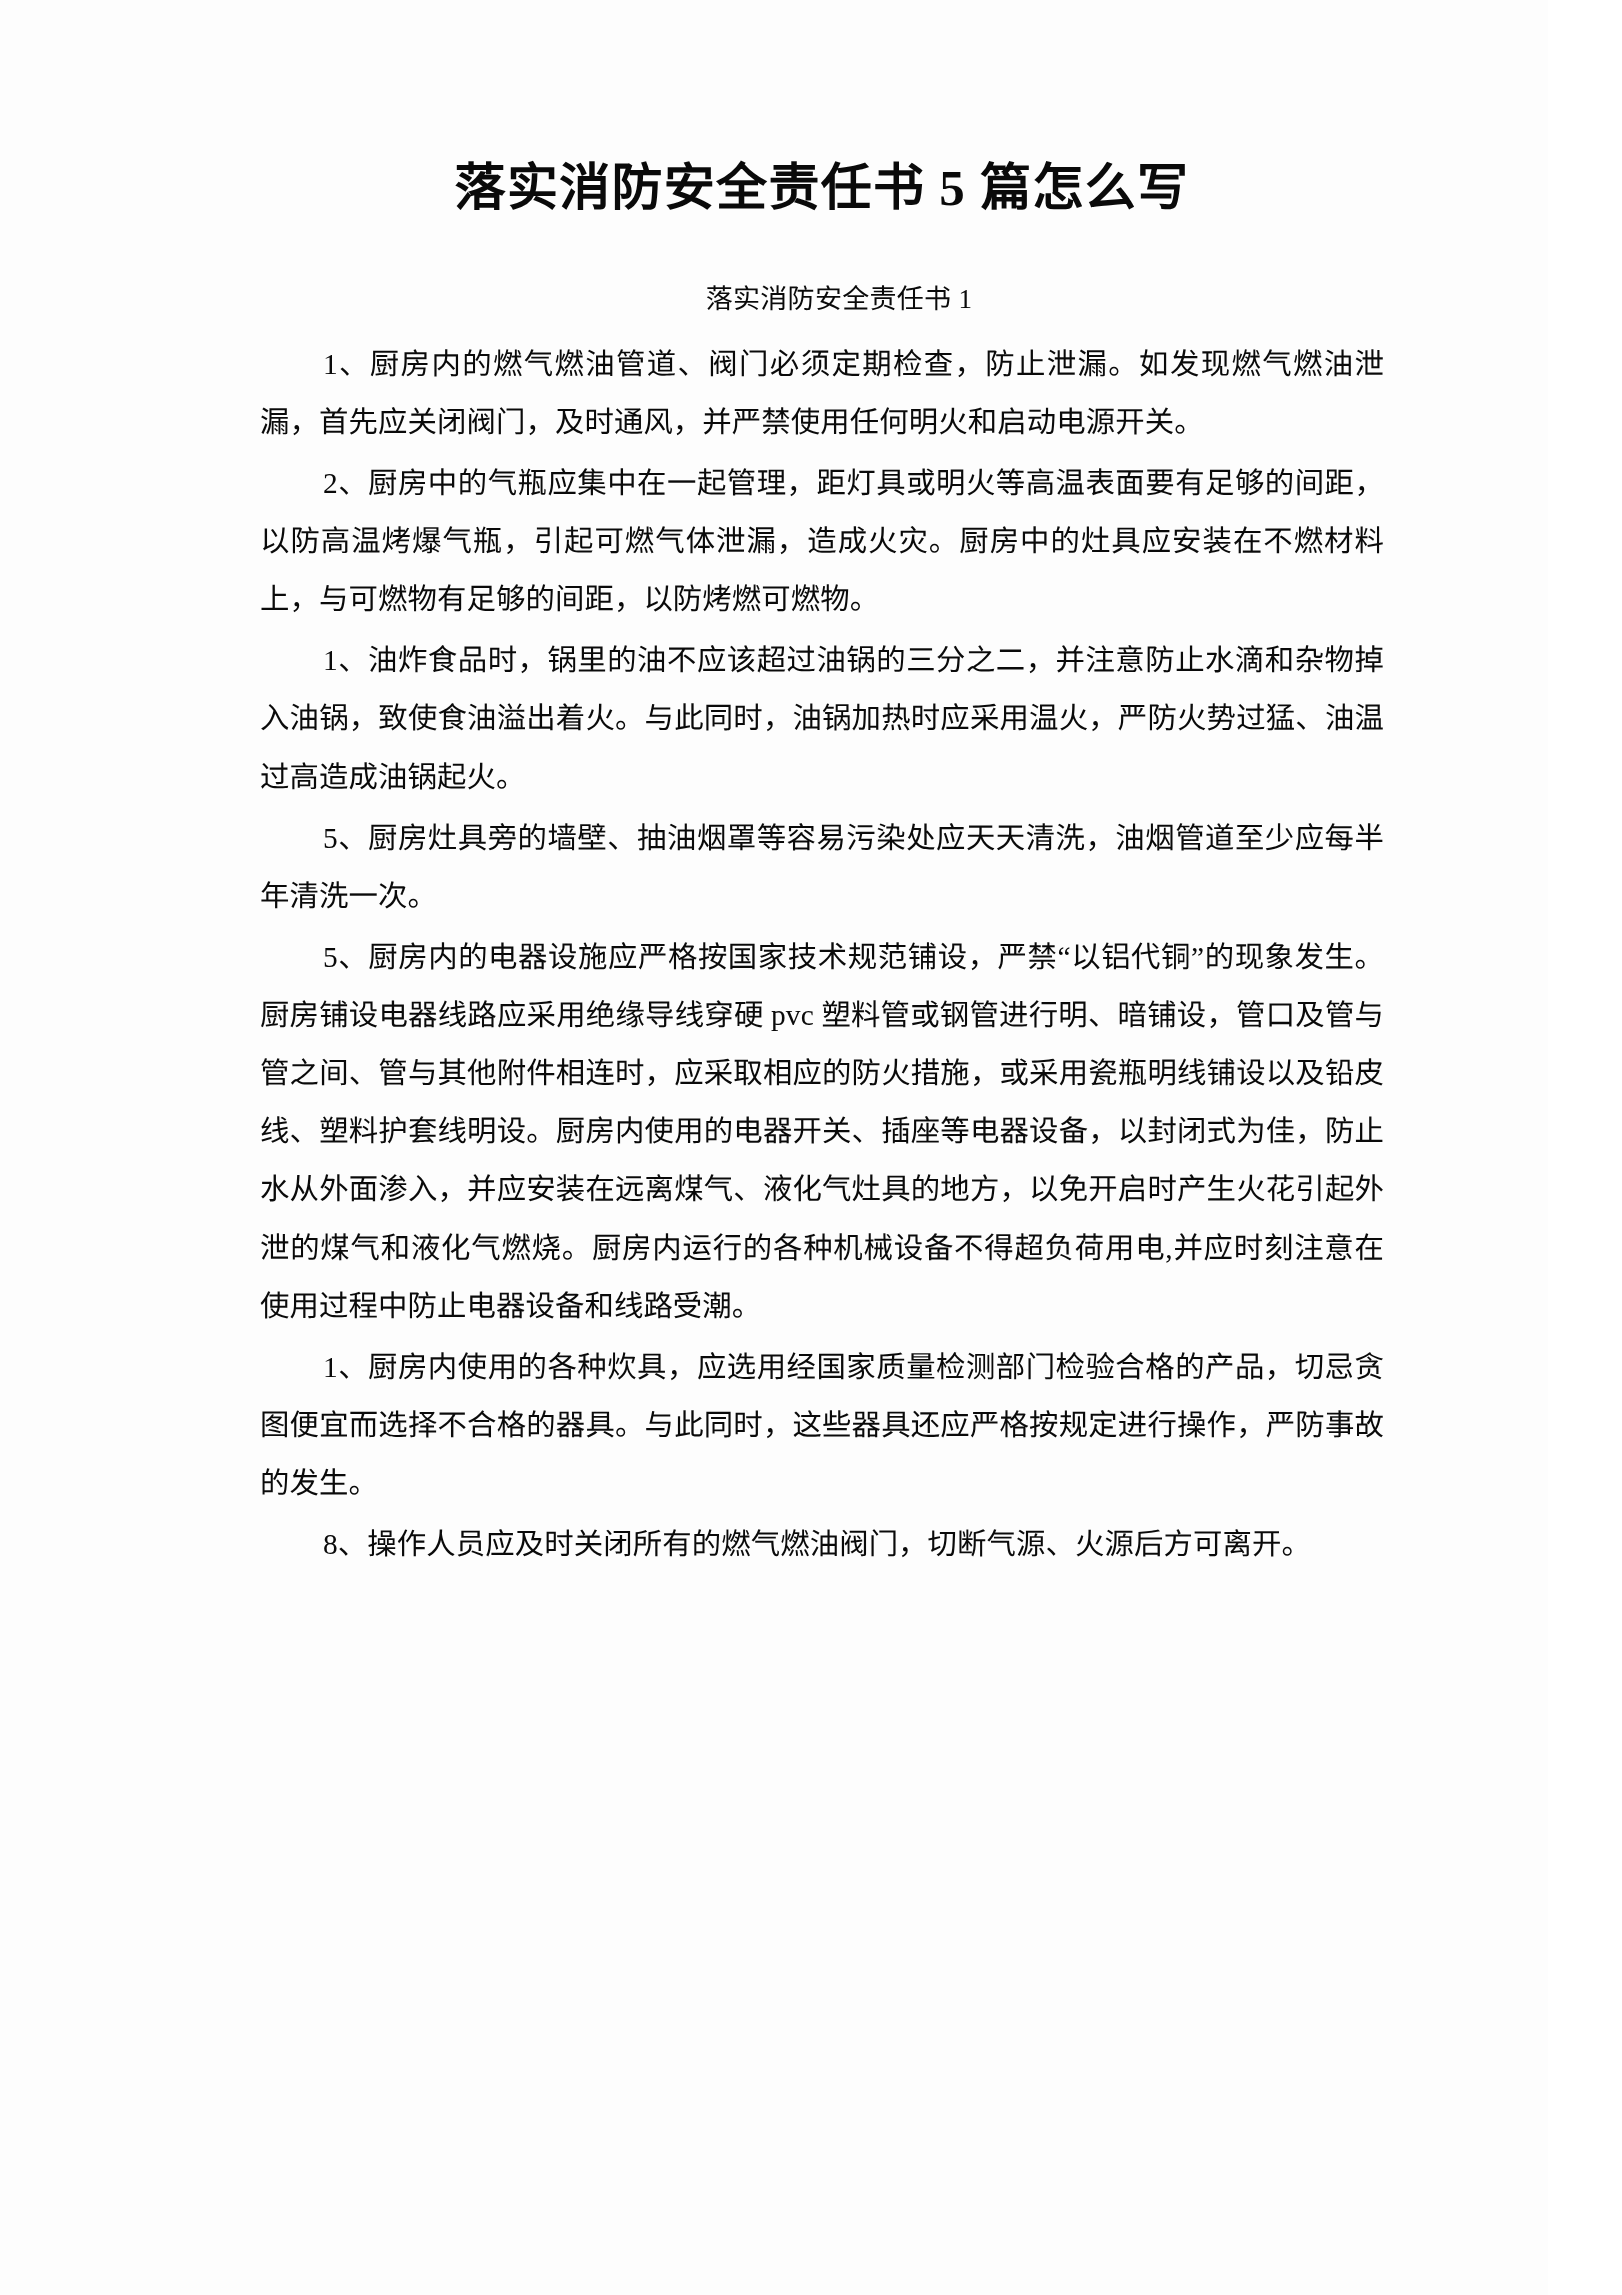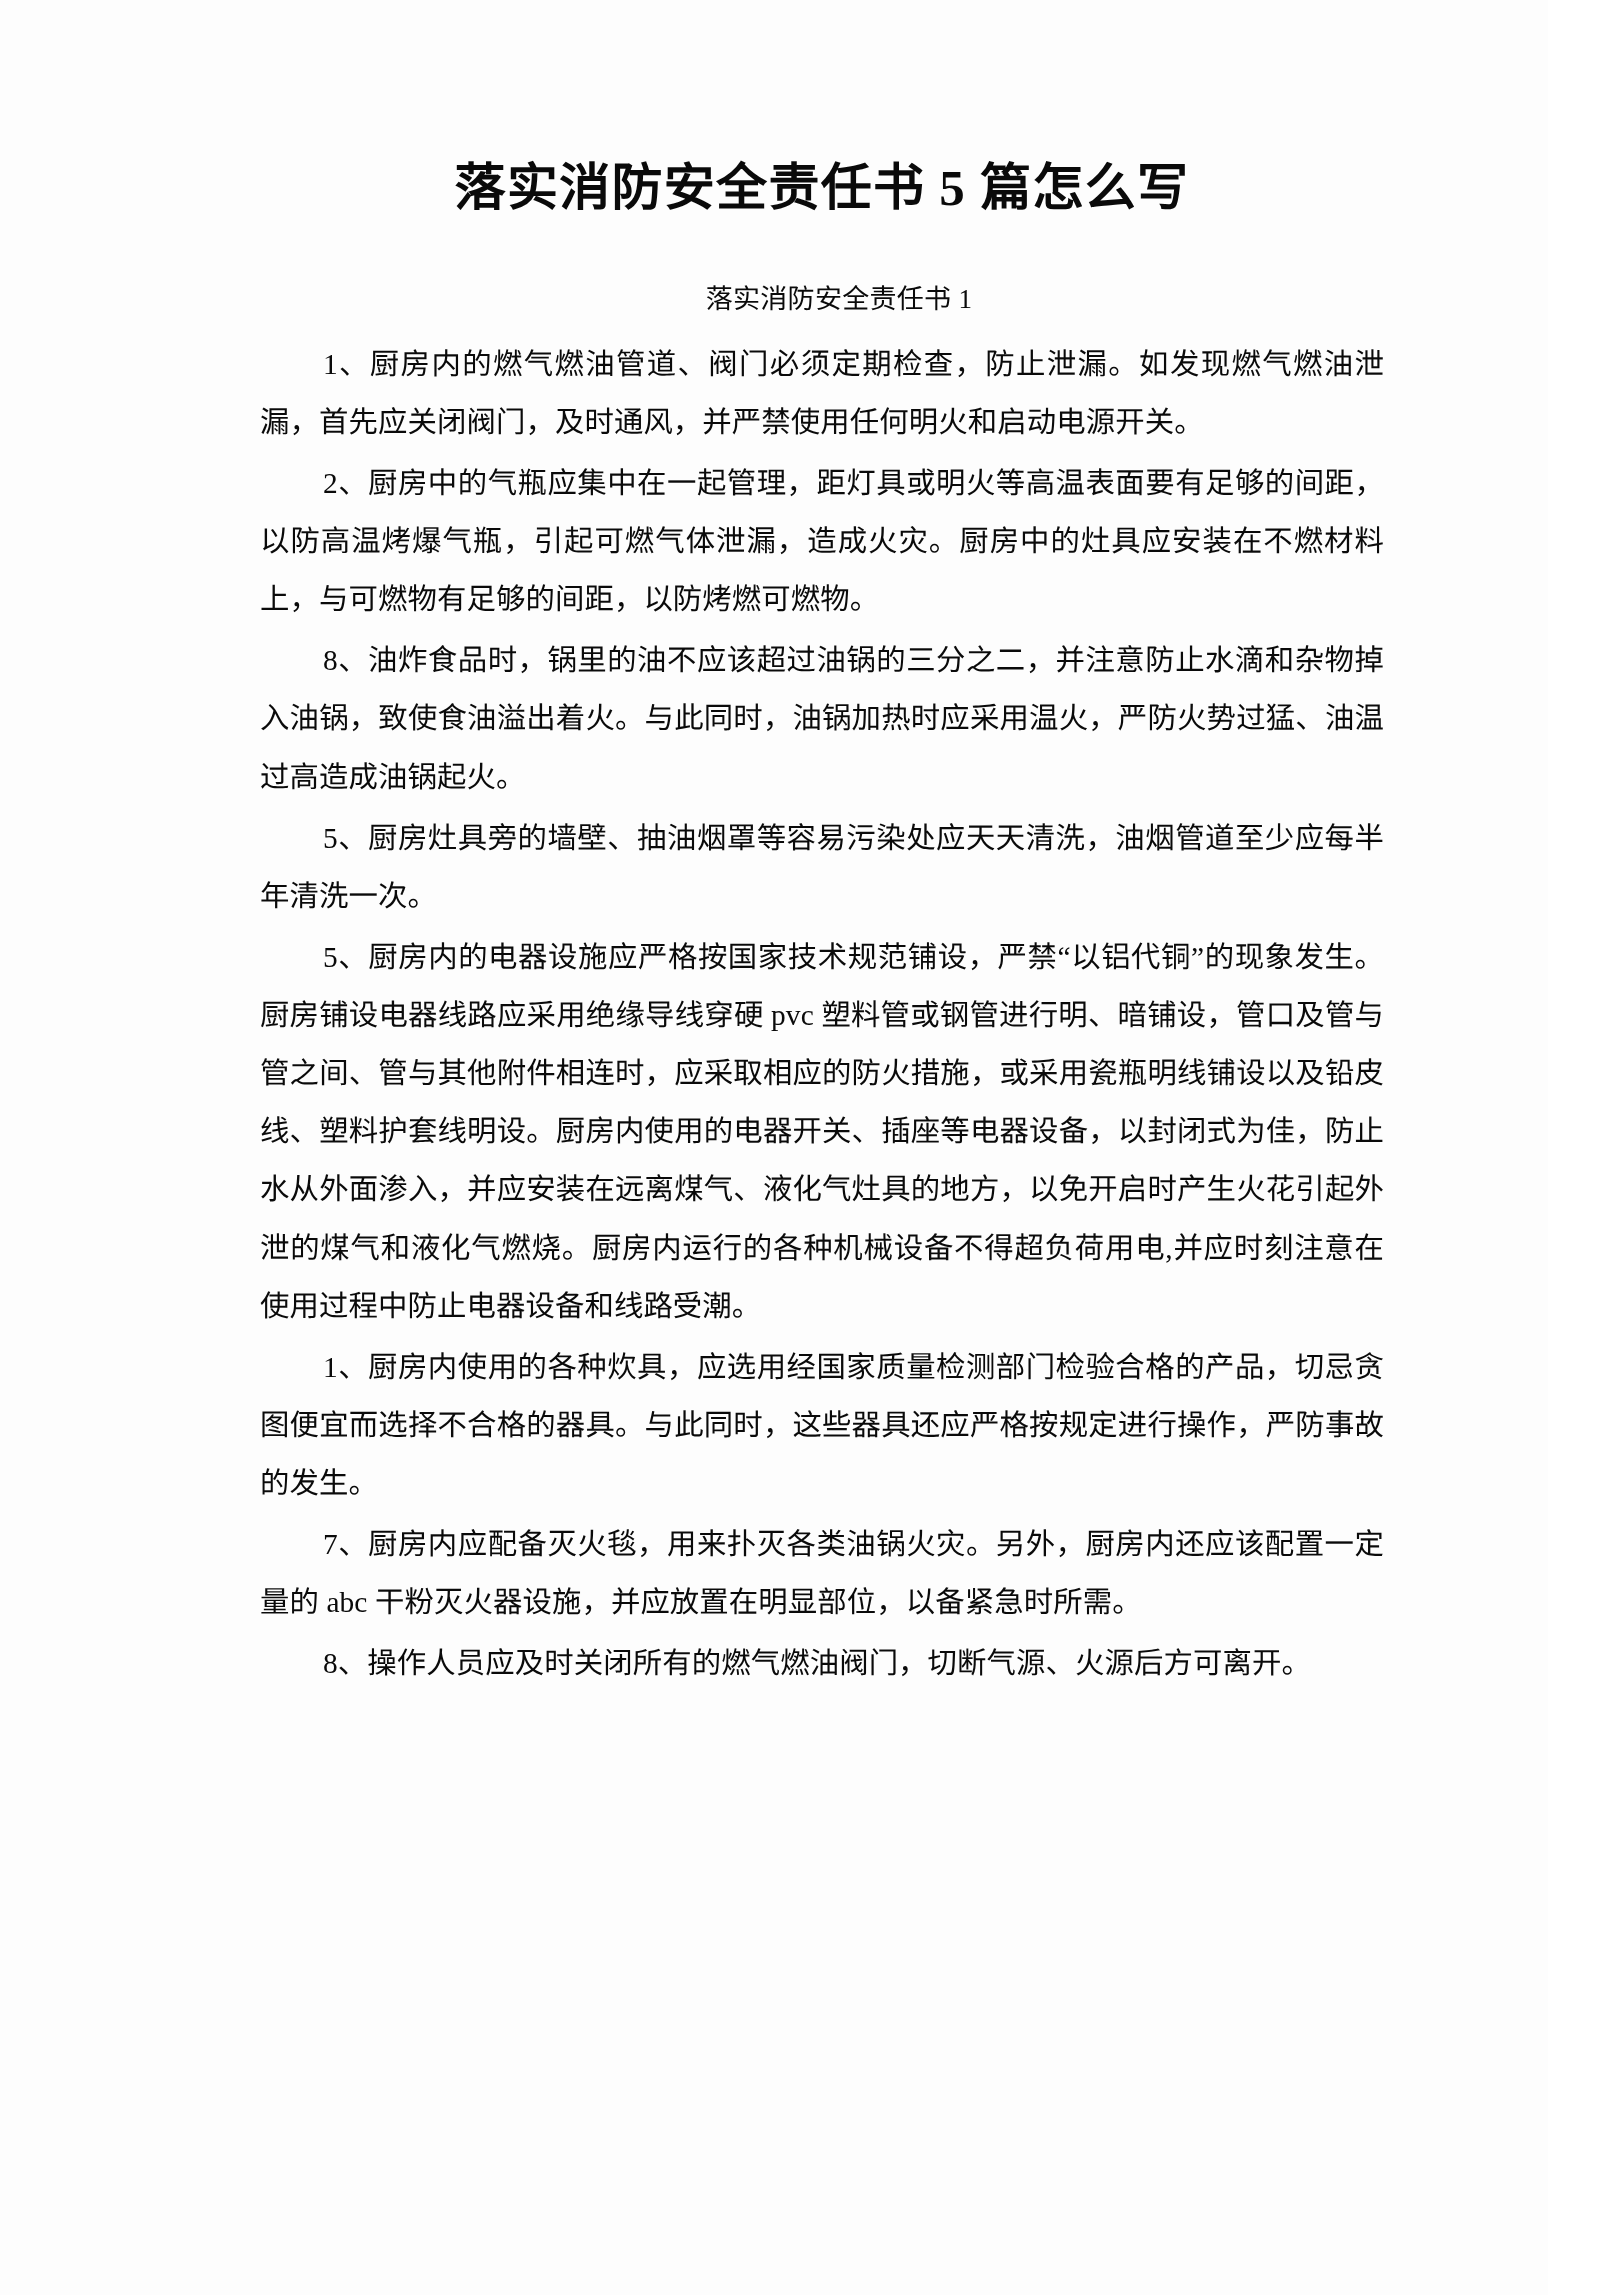--- a/index.html
+++ b/index.html
@@ -67,22 +67,21 @@
 
 <div class="page">
   <div class="doc-body">
 
     <h1 class="doc-title">落实消防安全责任书 5 篇怎么写</h1>
 
     <div class="section-heading">落实消防安全责任书 1</div>
 
     <p class="para">1、厨房内的燃气燃油管道、阀门必须定期检查，防止泄漏。如发现燃气燃油泄漏，首先应关闭阀门，及时通风，并严禁使用任何明火和启动电源开关。</p>
     <p class="para">2、厨房中的气瓶应集中在一起管理，距灯具或明火等高温表面要有足够的间距，以防高温烤爆气瓶，引起可燃气体泄漏，造成火灾。厨房中的灶具应安装在不燃材料上，与可燃物有足够的间距，以防烤燃可燃物。</p>
-    <p class="para">8、油炸食品时，锅里的油不应该超过油锅的三分之二，并注意防止水滴和杂物掉入油锅，致使食油溢出着火。与此同时，油锅加热时应采用温火，严防火势过猛、油温过高造成油锅起火。</p>
+    <p class="para">1、油炸食品时，锅里的油不应该超过油锅的三分之二，并注意防止水滴和杂物掉入油锅，致使食油溢出着火。与此同时，油锅加热时应采用温火，严防火势过猛、油温过高造成油锅起火。</p>
     <p class="para">5、厨房灶具旁的墙壁、抽油烟罩等容易污染处应天天清洗，油烟管道至少应每半年清洗一次。</p>
     <p class="para">5、厨房内的电器设施应严格按国家技术规范铺设，严禁“以铝代铜”的现象发生。厨房铺设电器线路应采用绝缘导线穿硬 pvc 塑料管或钢管进行明、暗铺设，管口及管与管之间、管与其他附件相连时，应采取相应的防火措施，或采用瓷瓶明线铺设以及铅皮线、塑料护套线明设。厨房内使用的电器开关、插座等电器设备，以封闭式为佳，防止水从外面渗入，并应安装在远离煤气、液化气灶具的地方，以免开启时产生火花引起外泄的煤气和液化气燃烧。厨房内运行的各种机械设备不得超负荷用电,并应时刻注意在使用过程中防止电器设备和线路受潮。</p>
     <p class="para">1、厨房内使用的各种炊具，应选用经国家质量检测部门检验合格的产品，切忌贪图便宜而选择不合格的器具。与此同时，这些器具还应严格按规定进行操作，严防事故的发生。</p>
-    <p class="para">7、厨房内应配备灭火毯，用来扑灭各类油锅火灾。另外，厨房内还应该配置一定量的 abc 干粉灭火器设施，并应放置在明显部位，以备紧急时所需。</p>
     <p class="para">8、操作人员应及时关闭所有的燃气燃油阀门，切断气源、火源后方可离开。</p>
 
   </div>
 </div>
 
 
 </body></html>

